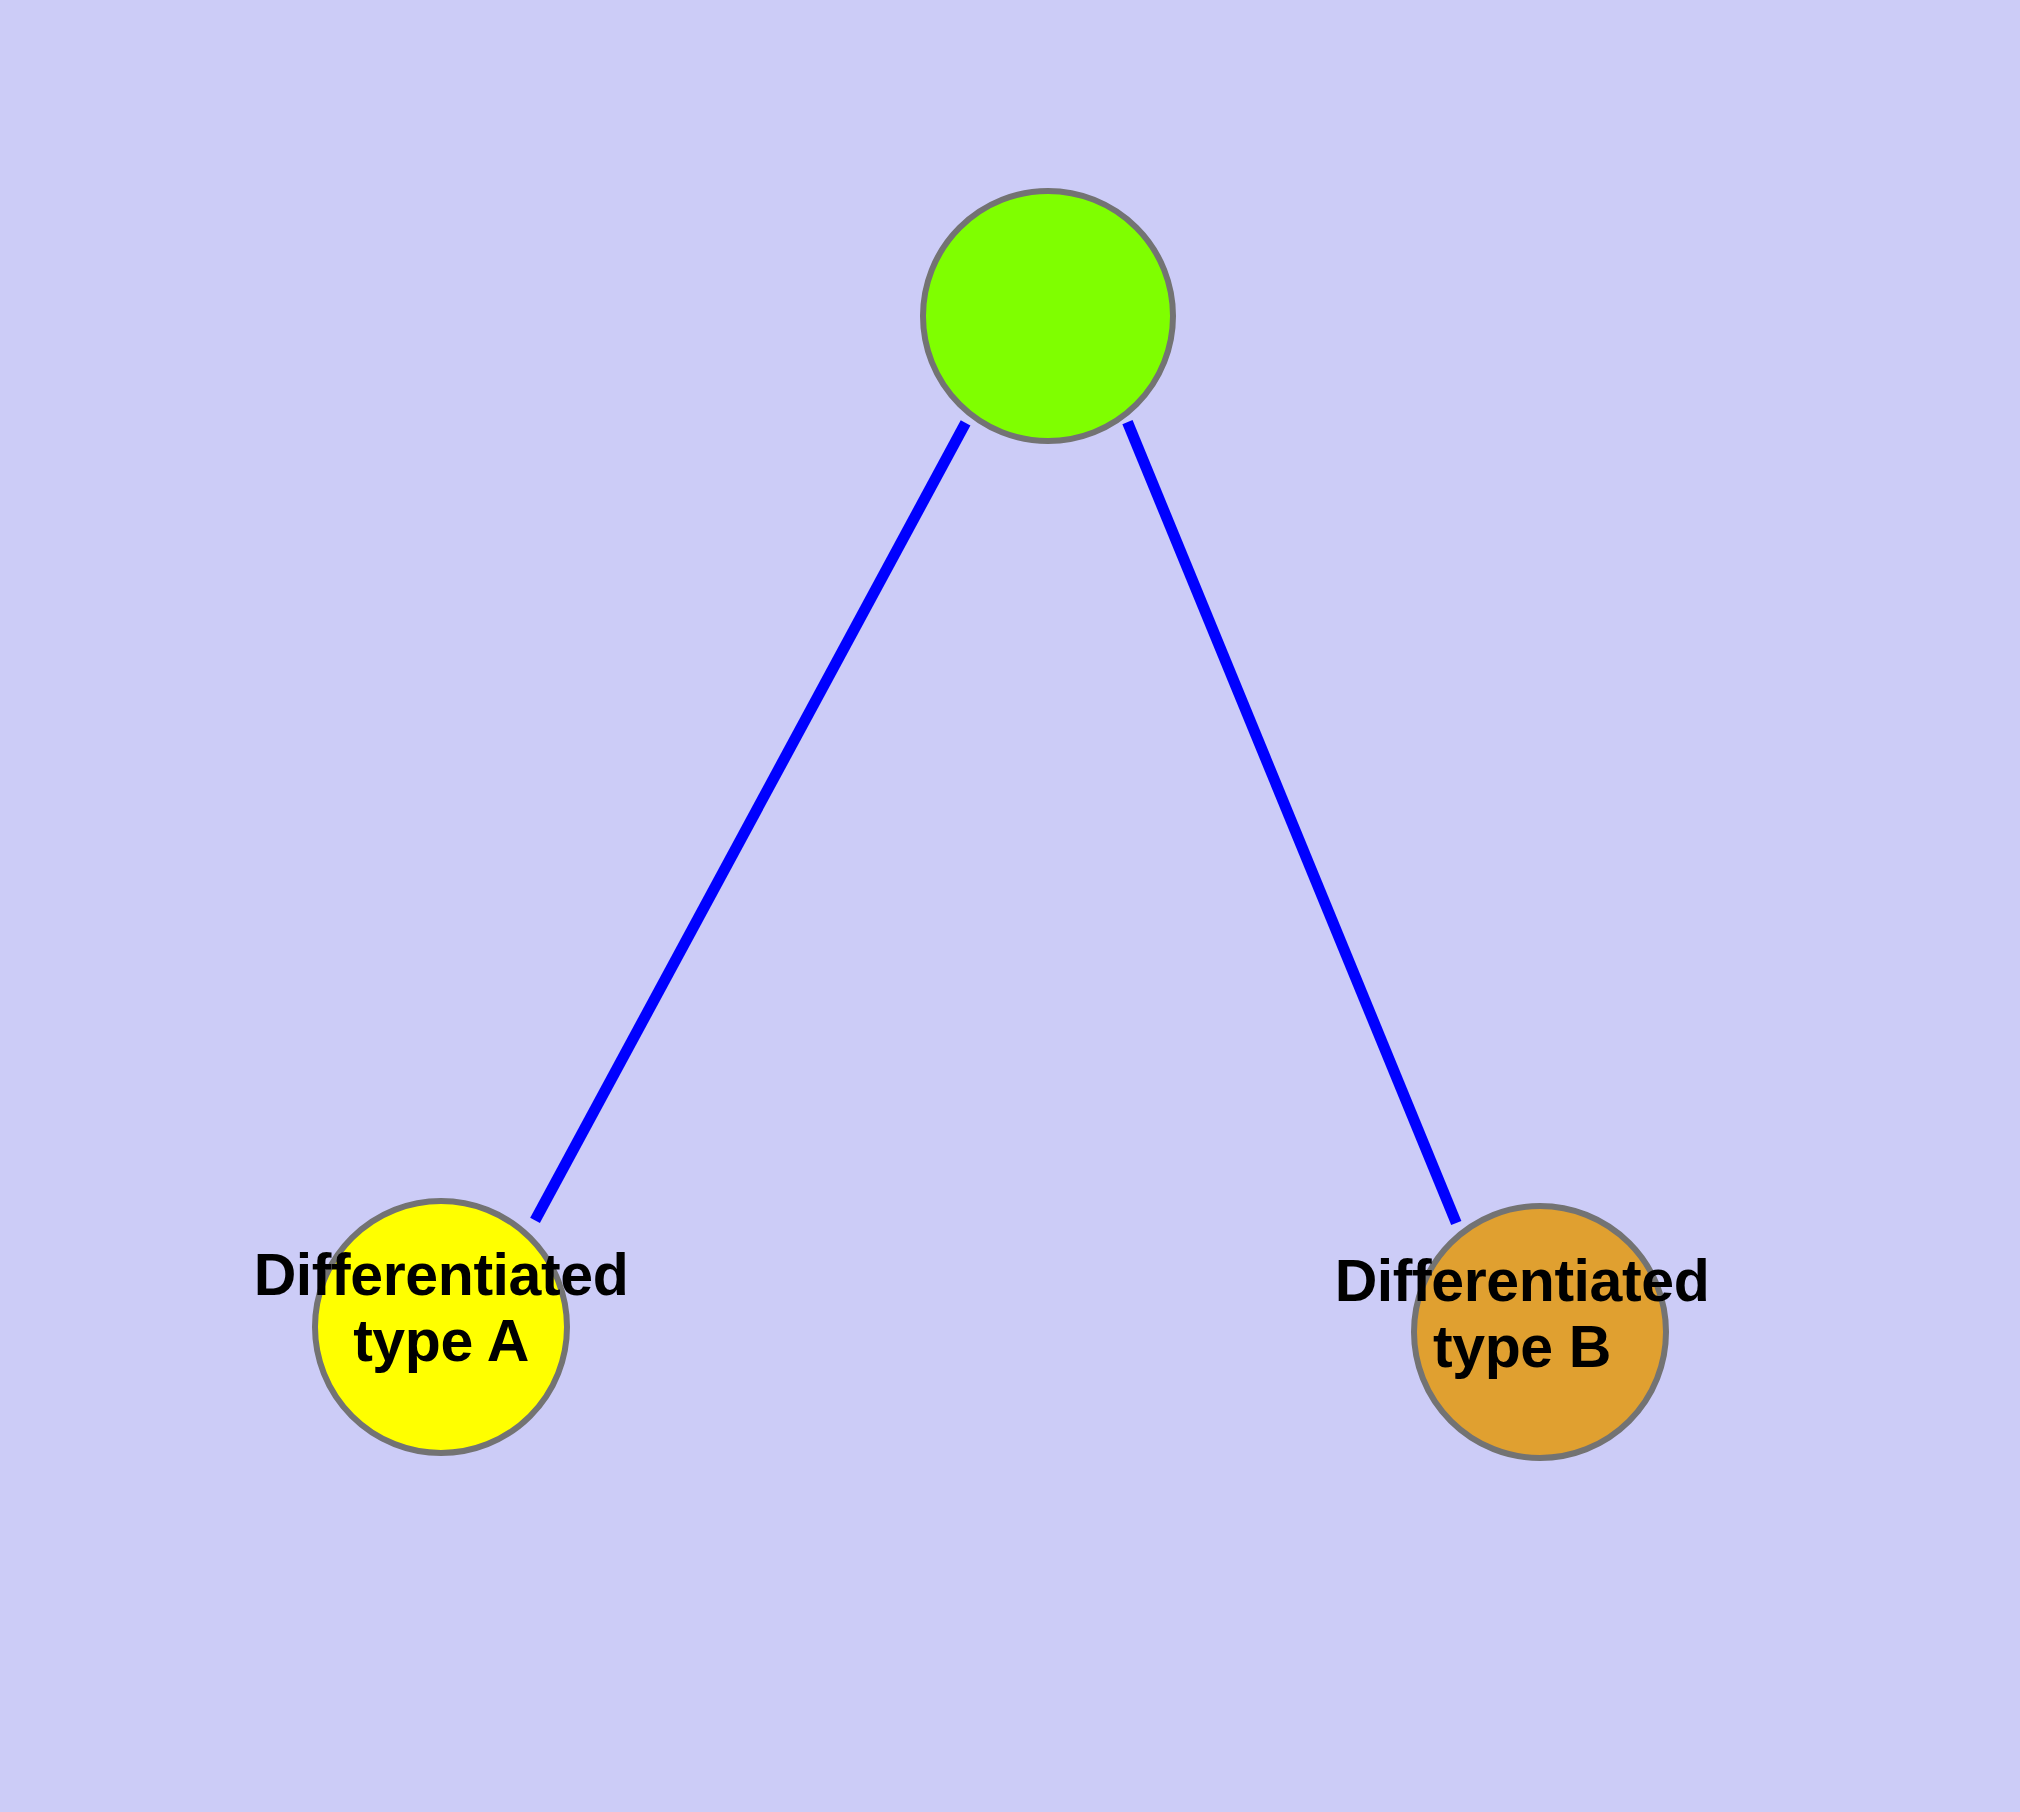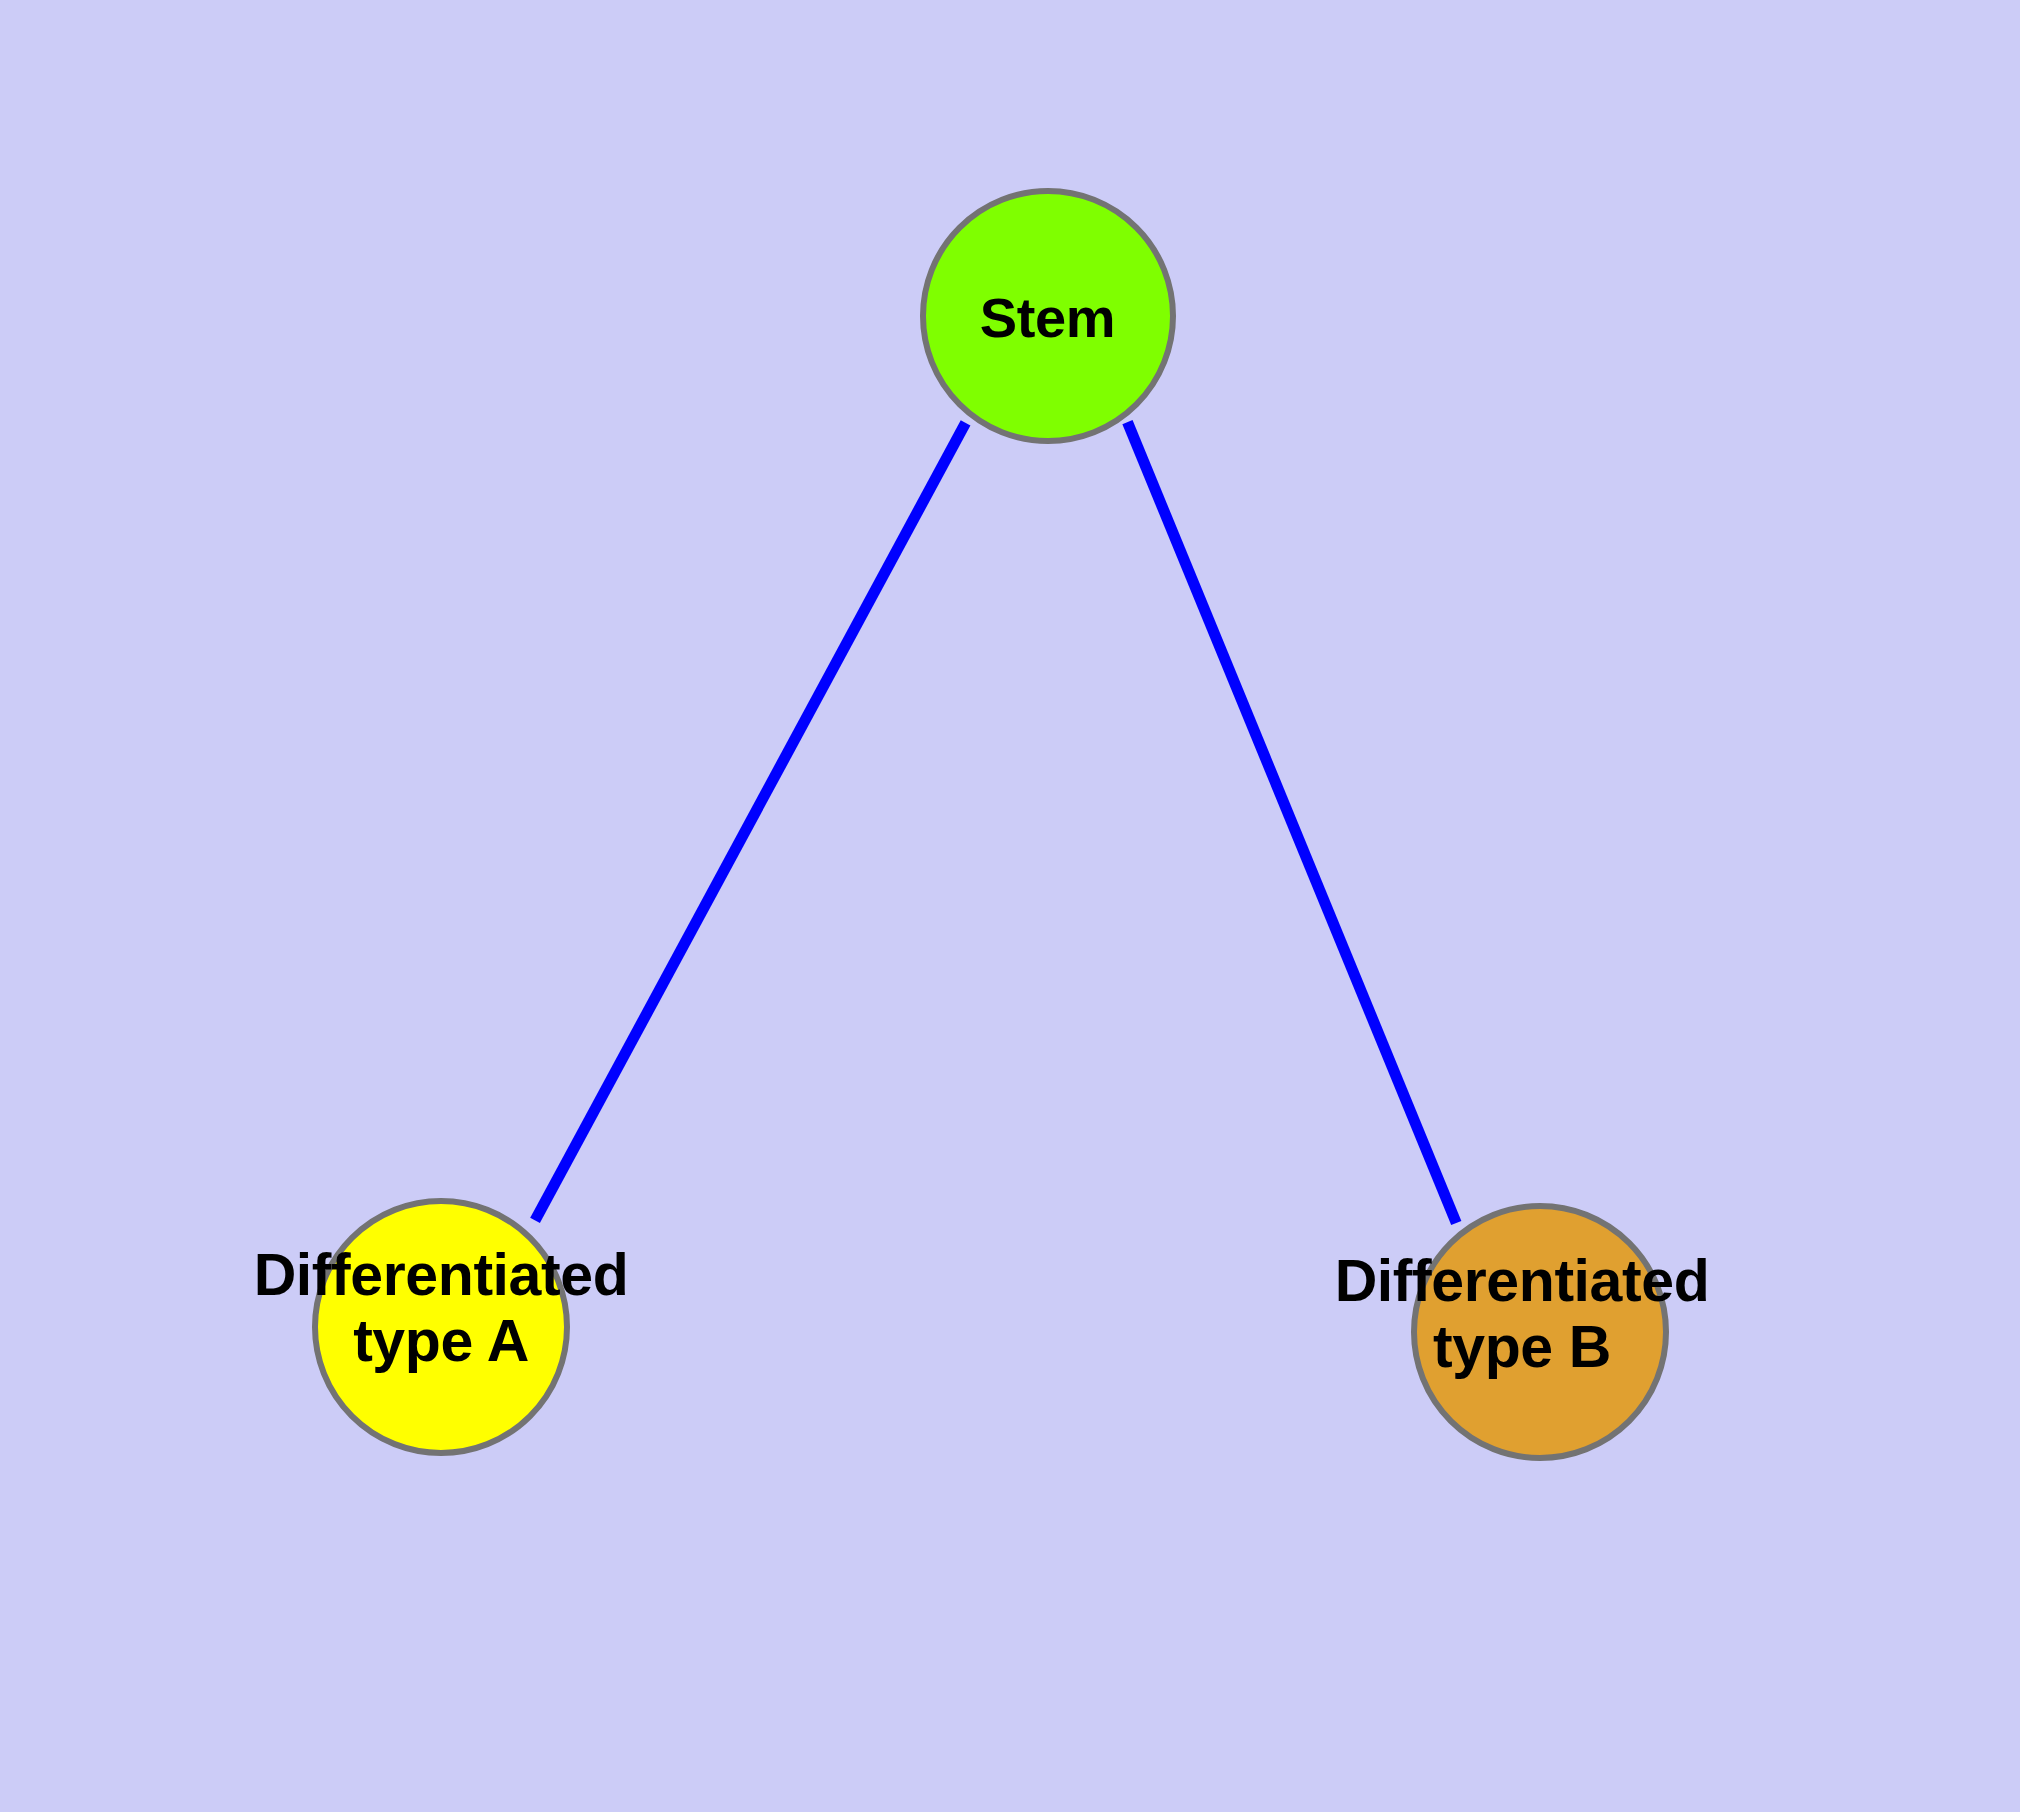--- a/index.html
+++ b/index.html
@@ -95,21 +95,20 @@
 <body>
 
 <div id="graph-canvas" style="width: 2021px; height: 1812px; background: rgb(204, 204, 247);">
 
   <svg id="edge-layer" viewBox="0 0 2384 2138">
     <line id="edge-a" stroke-linecap="butt" x1="1139" y1="499" x2="631" y2="1440" stroke="#0000ff" stroke-width="13"></line>
     <line id="edge-b" stroke-linecap="butt" x1="1330" y1="498" x2="1718" y2="1443" stroke="#0000ff" stroke-width="13"></line>
   </svg>
 
   <div class="node" id="node-stem" style="left: 920px; top: 188px; width: 256px; height: 256px; background: rgb(127, 255, 0); border-color: rgb(115, 115, 115);"></div>
-  <div class="node-label" id="label-stem">Stem</div>
 
   <div class="node" id="node-diff-a" style="left: 312px; top: 1198px; width: 258px; height: 258px; background: rgb(255, 255, 0); border-color: rgb(115, 115, 115);"></div>
   <div class="node-label" id="label-diff-a">Differentiated
 type A</div>
 
   <div class="node" id="node-diff-b" style="left: 1411px; top: 1203px; width: 258px; height: 258px; background: rgb(224, 160, 48); border-color: rgb(115, 115, 115);"></div>
   <div class="node-label" id="label-diff-b">Differentiated
 type B</div>
 
 </div>

